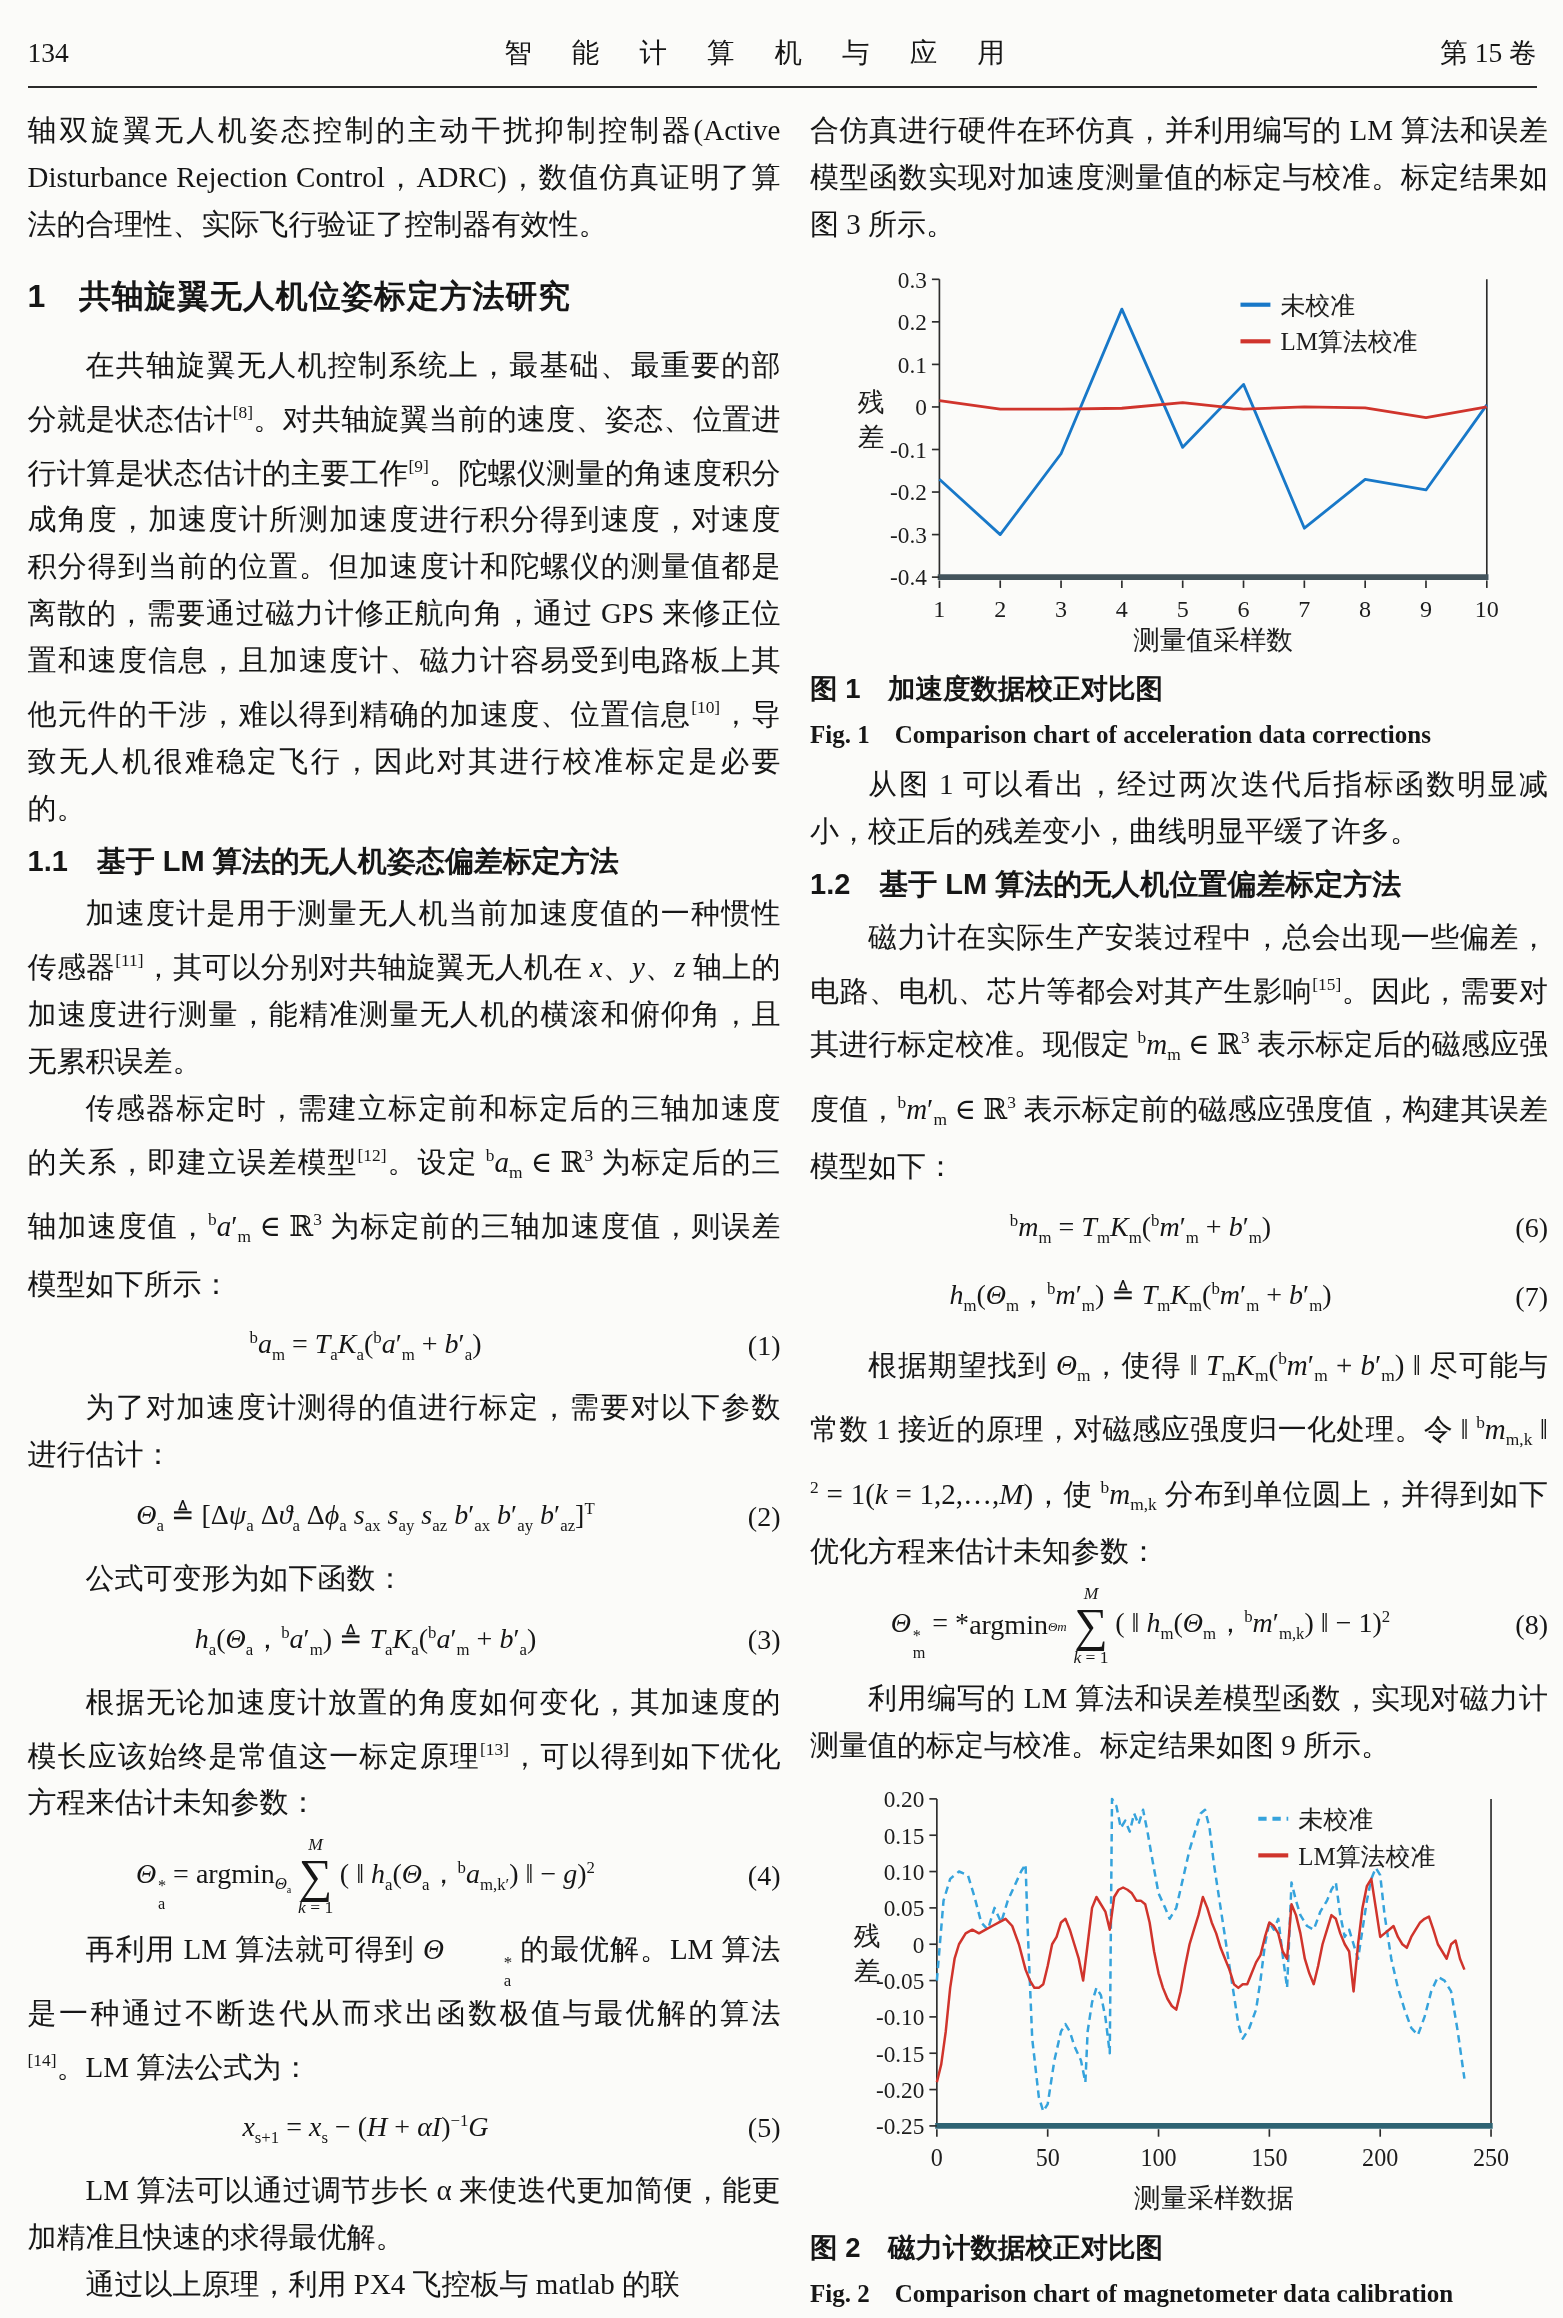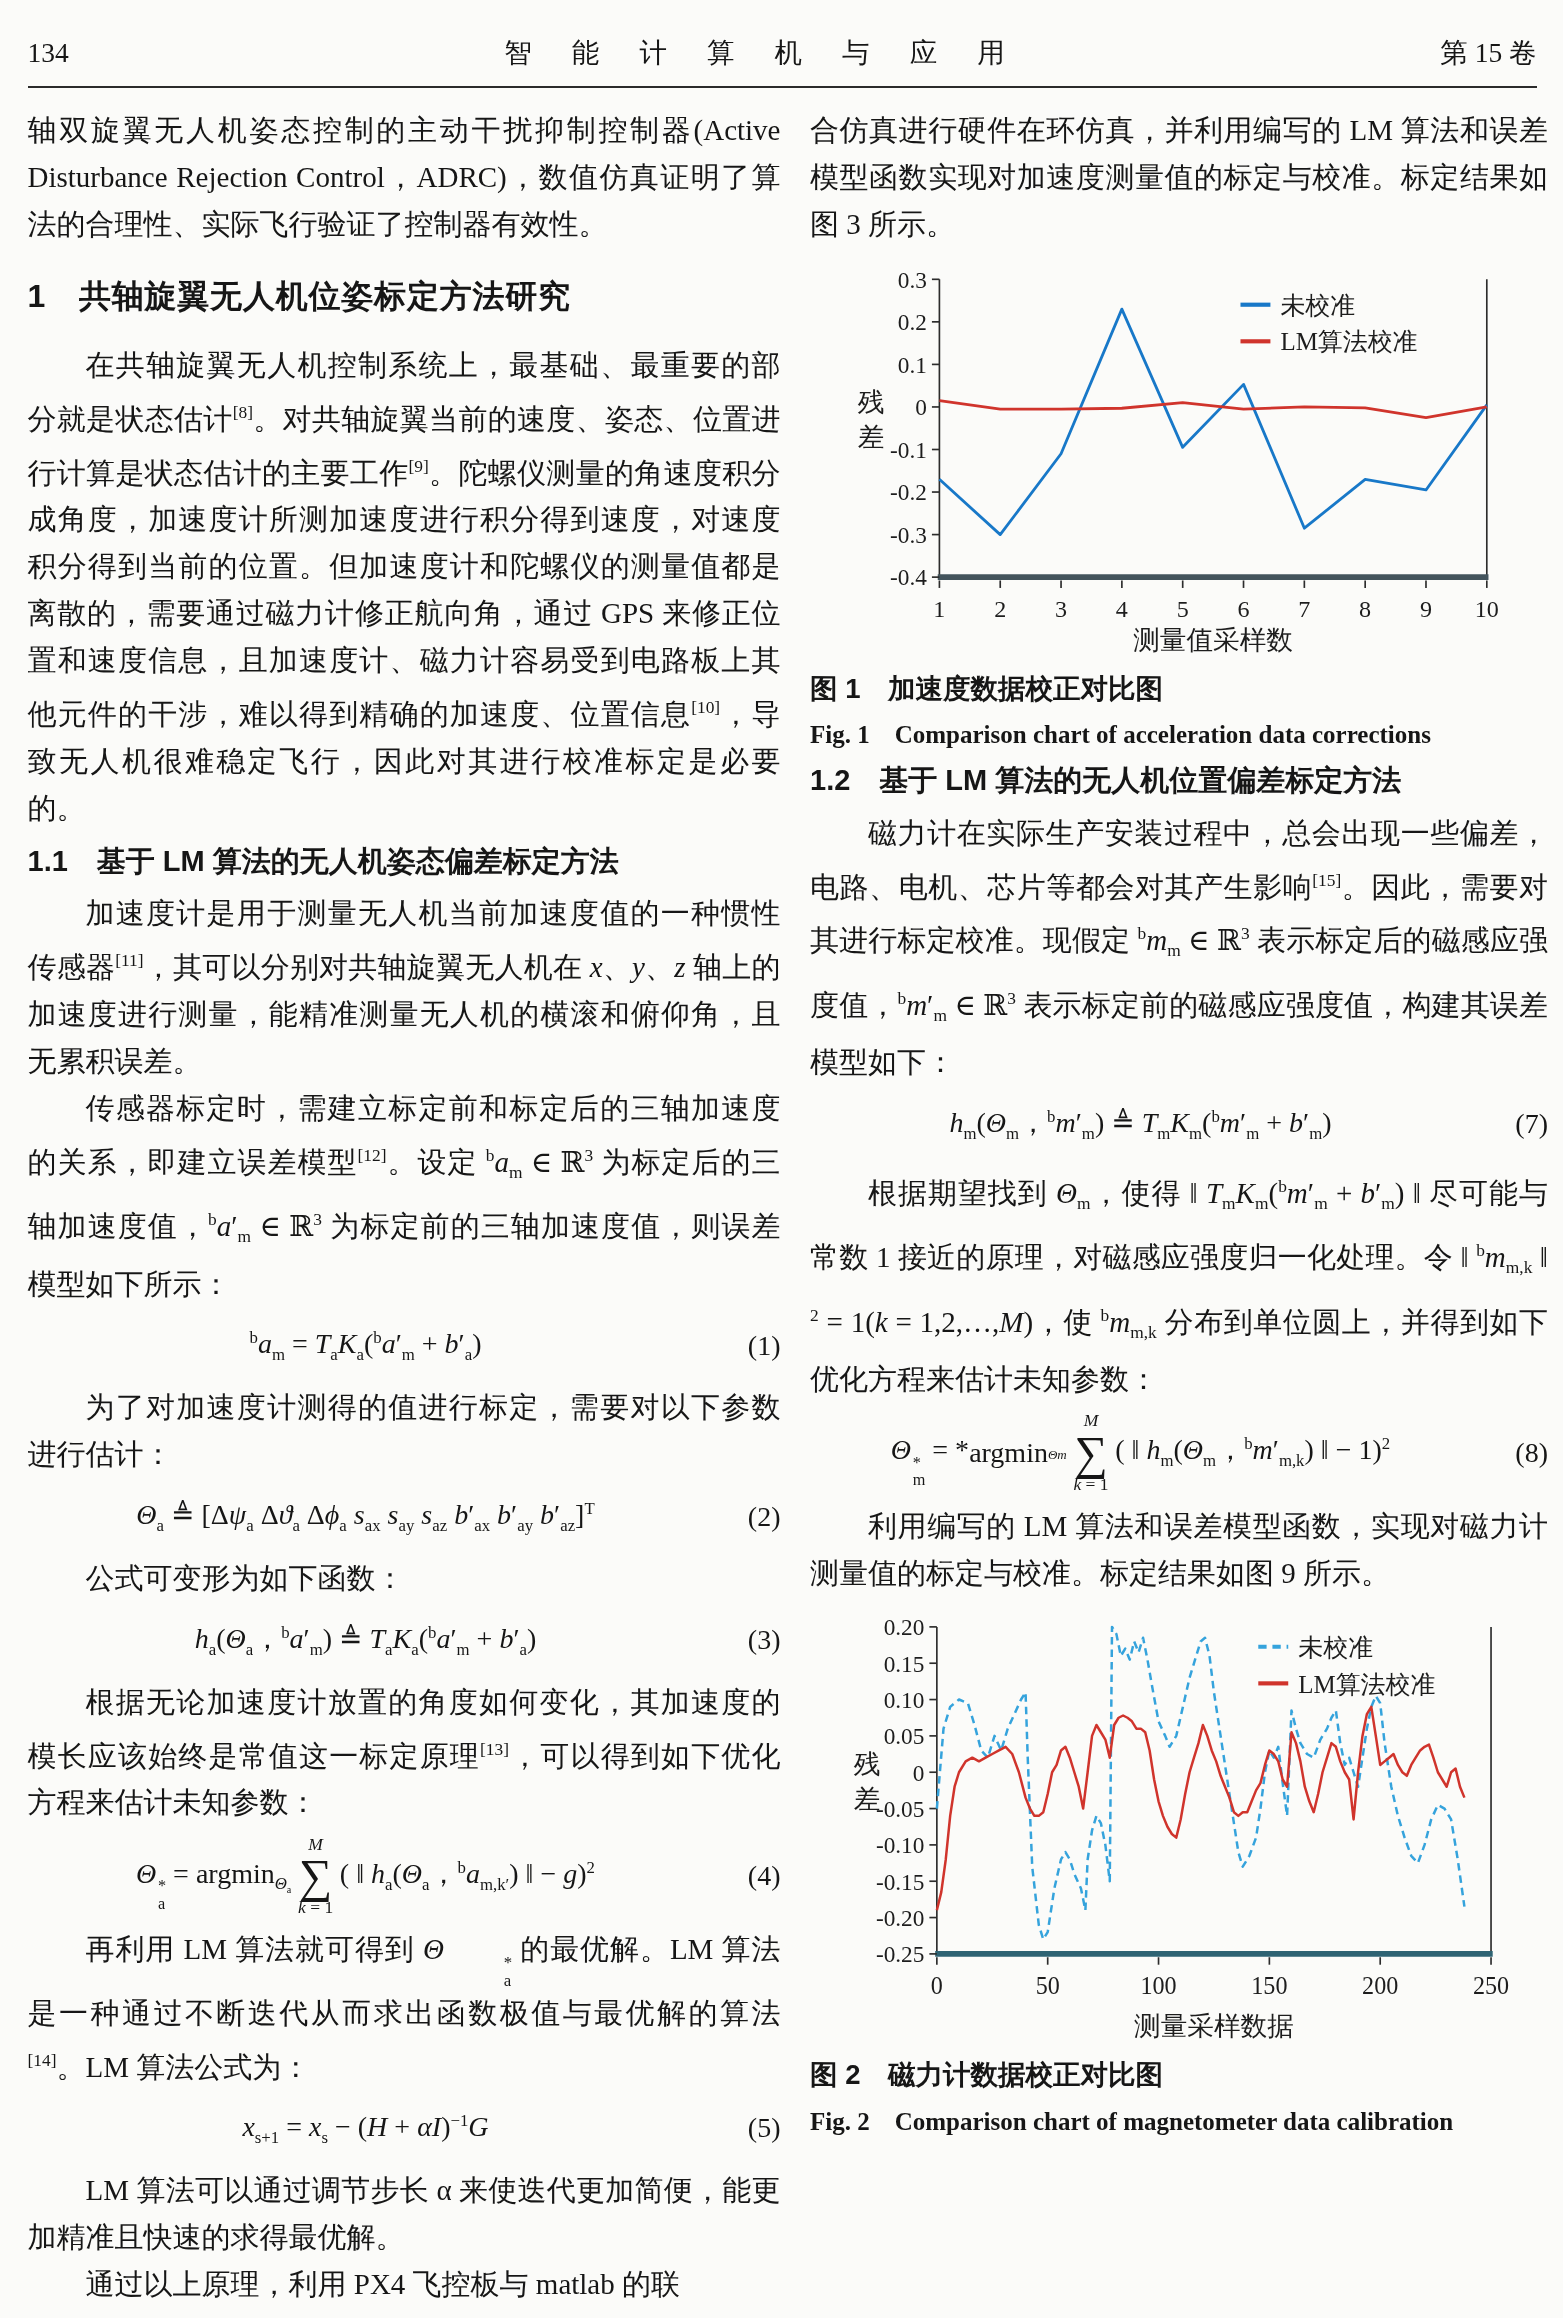--- a/index.html
+++ b/index.html
@@ -149,22 +149,27 @@
             <polyline points="112.0,256.4 185.1,322.9 258.2,225.7 331.3,51.8 404.4,218.0 477.6,142.3 550.7,315.2 623.8,256.4 696.9,269.2 770.0,166.9" fill="none" stroke="#1878c8" stroke-width="3.4" stroke-linejoin="round"></polyline>
             <polyline points="112.0,161.8 185.1,172.0 258.2,172.0 331.3,171.0 404.4,164.3 477.6,172.0 550.7,169.4 623.8,170.5 696.9,182.2 770.0,169.4" fill="none" stroke="#d0342c" stroke-width="3.4" stroke-linejoin="round"></polyline>
             <line x1="473.90000000000003" y1="46.53" x2="509.90000000000003" y2="46.53" stroke="#1878c8" stroke-width="5"></line>
             <text x="521.9000000000001" y="57.53" font-size="30">未校准</text>
             <line x1="473.90000000000003" y1="90.53" x2="509.90000000000003" y2="90.53" stroke="#d0342c" stroke-width="5"></line>
             <text x="521.9000000000001" y="101.53" font-size="30">LM算法校准</text>
           </svg>
           <figcaption class="cap-cn">图 1　加速度数据校正对比图</figcaption>
           <figcaption class="cap-en">Fig. 1　Comparison chart of acceleration data corrections</figcaption>
         </figure>
+        <p class="para">从图 1 可以看出，经过两次迭代后指标函数明显减小，校正后的残差变小，曲线明显平缓了许多。</p>
         <div class="sub-heading">1.2　基于 LM 算法的无人机位置偏差标定方法</div>
         <p class="para">磁力计在实际生产安装过程中，总会出现一些偏差，电路、电机、芯片等都会对其产生影响<sup>[15]</sup>。因此，需要对其进行标定校准。现假定 <sup>b</sup><i>m</i><sub>m</sub> ∈ ℝ<sup>3</sup> 表示标定后的磁感应强度值，<sup>b</sup><i>m</i>′<sub>m</sub> ∈ ℝ<sup>3</sup> 表示标定前的磁感应强度值，构建其误差模型如下：</p>
+        <div class="formula-row">
+          <span class="formula"><sup>b</sup><i>m</i><sub>m</sub> = <i>T</i><sub>m</sub><i>K</i><sub>m</sub>(<sup>b</sup><i>m</i>′<sub>m</sub> + <i>b</i>′<sub>m</sub>)</span>
+          <span class="fnum">(6)</span>
+        </div>
         <div class="formula-row">
           <span class="formula"><i>h</i><sub>m</sub>(<i>Θ</i><sub>m</sub>，<sup>b</sup><i>m</i>′<sub>m</sub>) ≜ <i>T</i><sub>m</sub><i>K</i><sub>m</sub>(<sup>b</sup><i>m</i>′<sub>m</sub> + <i>b</i>′<sub>m</sub>)</span>
           <span class="fnum">(7)</span>
         </div>
         <p class="para">根据期望找到 <i>Θ</i><sub>m</sub>，使得 ‖ <i>T</i><sub>m</sub><i>K</i><sub>m</sub>(<sup>b</sup><i>m</i>′<sub>m</sub> + <i>b</i>′<sub>m</sub>) ‖ 尽可能与常数 1 接近的原理，对磁感应强度归一化处理。令 ‖ <sup>b</sup><i>m</i><sub>m,k</sub> ‖ <sup>2</sup> = 1(<i>k</i> = 1,2,…,<i>M</i>)，使 <sup>b</sup><i>m</i><sub>m,k</sub> 分布到单位圆上，并得到如下优化方程来估计未知参数：</p>
         <div class="formula-row">
           <span class="formula"><i>Θ</i><span class="ss">
               <span>*</span>
               <span>m</span>
             </span> = *<span class="uo">

